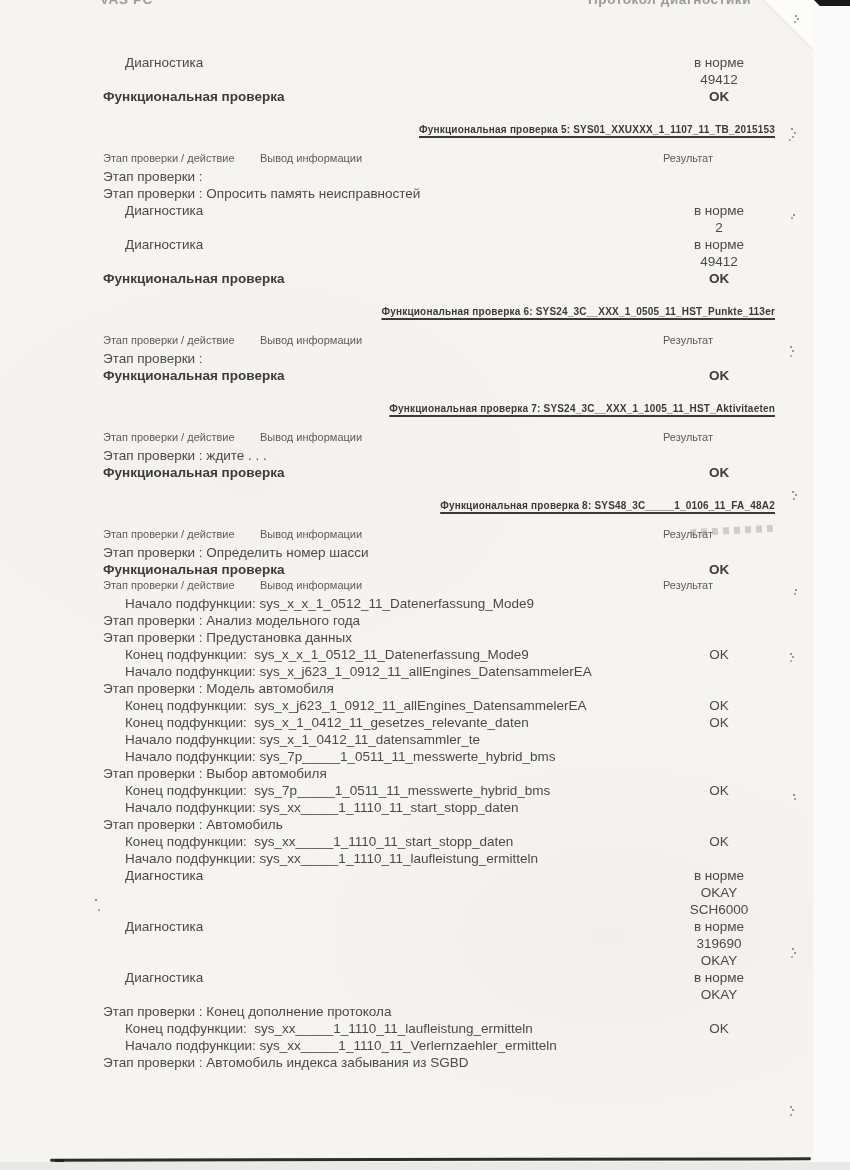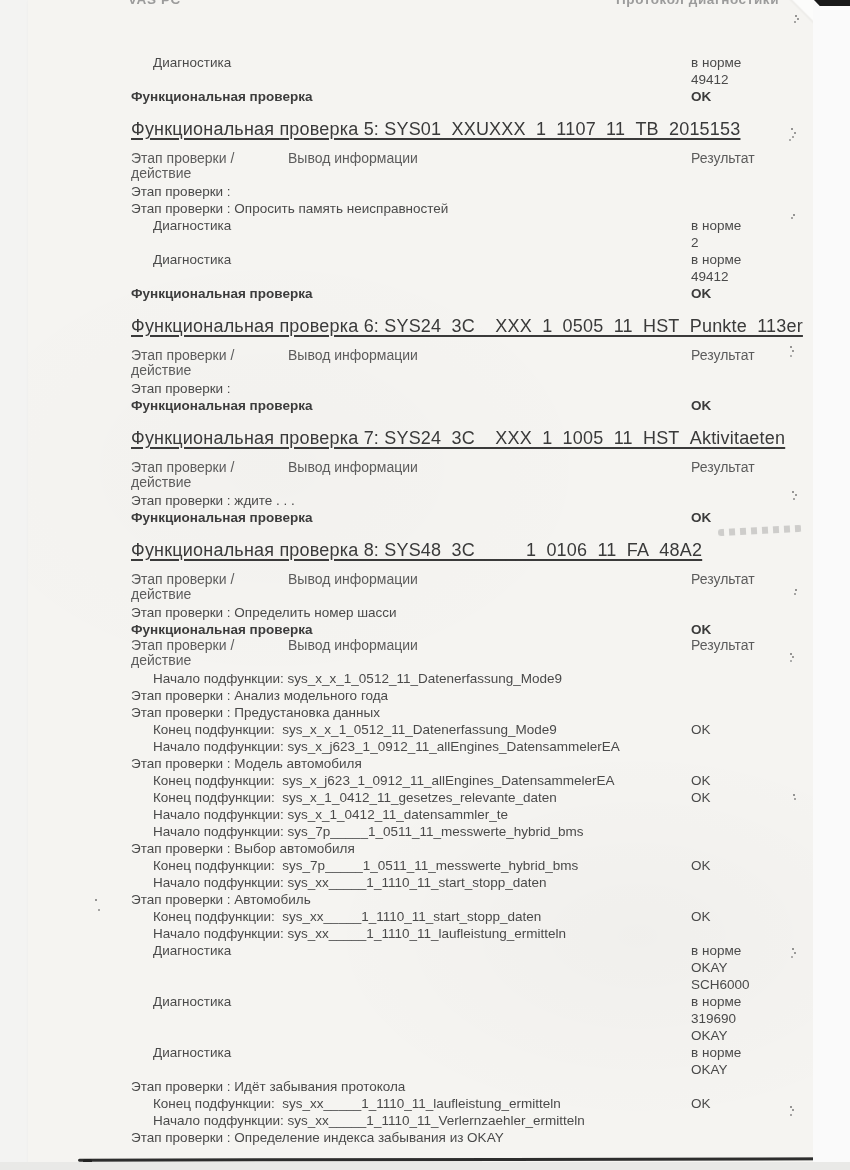--- a/index.html
+++ b/index.html
@@ -9,21 +9,20 @@
     font-family:"Liberation Sans", sans-serif;
   }
   
   .page{
     position:absolute;left:0;top:0;width:813px;height:1170px;
     background:
       radial-gradient(ellipse 600px 400px at 30% 40%, rgba(0,0,0,.012), transparent 60%),
       radial-gradient(ellipse 500px 300px at 75% 80%, rgba(0,0,0,.018), transparent 65%),
       #f5f4f1;
     box-shadow:2px 0 4px rgba(0,0,0,.10);
-    margin-left:28px;
   }
   .scanner-right{position:absolute;top:0;right:0;width:37px;height:1170px;background:#fafafa}
   .corner-black{position:absolute;top:0;right:0;width:36px;height:6px;background:#191919;
     clip-path:polygon(0 0,100% 0,100% 100%,16% 100%)}
   .fold{position:absolute;top:0;left:752px;width:61px;height:52px;
     background:linear-gradient(225deg, rgba(255,255,255,.75) 0 42%, rgba(0,0,0,.03) 44%, transparent 47%)}
   
   .clip-hdr{position:absolute;top:0;height:11px;overflow:hidden;color:#9b9b9b;
     font-size:13.5px;font-weight:bold;letter-spacing:.6px}
   .clip-hdr>span{display:block;margin-top:-8px}
@@ -31,29 +30,30 @@
   #hdr-right{left:588px;width:220px}
   
   .content{
     position:absolute;left:103px;top:0;width:672px;padding-top:54px;
     color:#4a4a4a;font-size:13.5px;line-height:17px;
   }
   .row{display:flex;align-items:flex-start}
   .label{flex:1;white-space:pre-wrap;min-height:17px}
   .indent-0{padding-left:0}
   .indent-1{padding-left:22px}
-  .result{width:112px;text-align:left;flex-shrink:0;color:#4a4a4a}
+  .result{width:112px;text-align:center;flex-shrink:0;color:#4a4a4a}
   .result span{display:block}
   .row-bold .label,.row-bold .result{font-weight:bold;color:#3c3c3c}
   .section-title{
-    font-size:18px;font-weight:normal;color:#3a3a3a;margin:16px 0 13px;
+    font-size:10px;font-weight:bold;color:#3a3a3a;margin:16px 0 13px;
     text-decoration:underline;text-decoration-thickness:1.5px;text-underline-offset:3px;
     letter-spacing:.2px;
+    text-align:right;
   }
-  .col-header{display:flex;font-size:14px;line-height:15px;color:#5c5c5c;margin-bottom:2px}
+  .col-header{display:flex;font-size:11px;line-height:15px;color:#5c5c5c;margin-bottom:2px}
   .col-header .c1{width:157px;flex-shrink:0}
   .col-header .c2{flex:1}
   .col-header .c3{width:112px;flex-shrink:0;text-align:left;padding-right:16px;box-sizing:border-box}
   
   .speck{position:absolute;width:2px;height:2px;border-radius:50%;background:#4a4a4a;opacity:.75}
   .smudge{position:absolute;left:690px;top:527px;width:84px;height:7px;opacity:.30;
     background:repeating-linear-gradient(90deg,#777 0 6px, transparent 6px 11px);
     border-radius:3px;transform:rotate(-3deg);filter:blur(.6px)}
   .bottom-line{position:absolute;left:50px;right:2px;bottom:9px;height:3px;background:#2d2d2d;
     border-radius:2px;transform:rotate(-.1deg)}
@@ -277,35 +277,35 @@
             </div>
           </div>
           <div class="row">
             <span class="label indent-1">Диагностика</span>
             <div class="result">
               <span class="result-line">в норме</span>
               <span class="result-line">OKAY</span>
             </div>
           </div>
           <div class="row">
-            <span class="label indent-0">Этап проверки : Идёт забывания протокола</span>
+            <span class="label indent-0">Этап проверки : Конец дополнение протокола</span>
             <div class="result"></div>
           </div>
           <div class="row">
             <span class="label indent-1">Конец подфункции:  sys_xx_____1_1110_11_laufleistung_ermitteln</span>
             <div class="result">
               <span class="result-line">OK</span>
             </div>
           </div>
           <div class="row">
             <span class="label indent-1">Начало подфункции: sys_xx_____1_1110_11_Verlernzaehler_ermitteln</span>
             <div class="result"></div>
           </div>
           <div class="row">
-            <span class="label indent-0">Этап проверки : Определение индекса забывания из OKAY</span>
+            <span class="label indent-0">Этап проверки : Автомобиль индекса забывания из SGBD</span>
             <div class="result"></div>
           </div>
         </section>
       </div>
   </main>
 
   <div class="smudge"></div>
   <div class="bottom-line"></div>
   <div class="bottom-blob"></div>
 </div>

